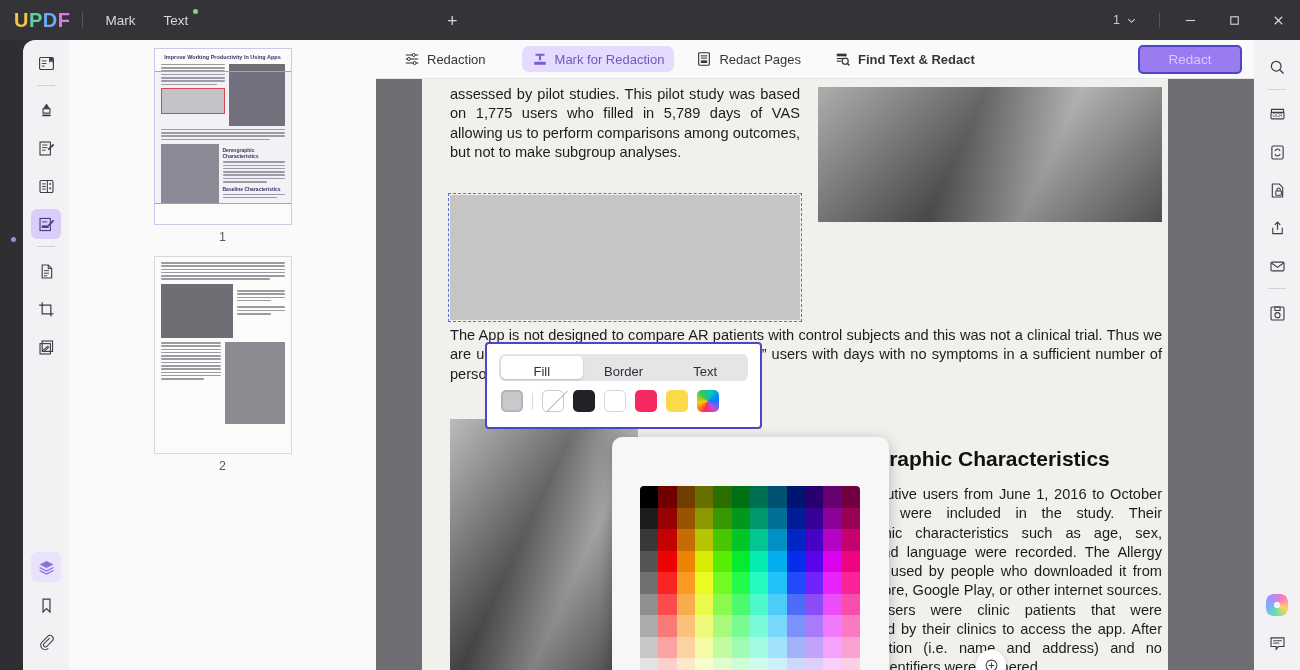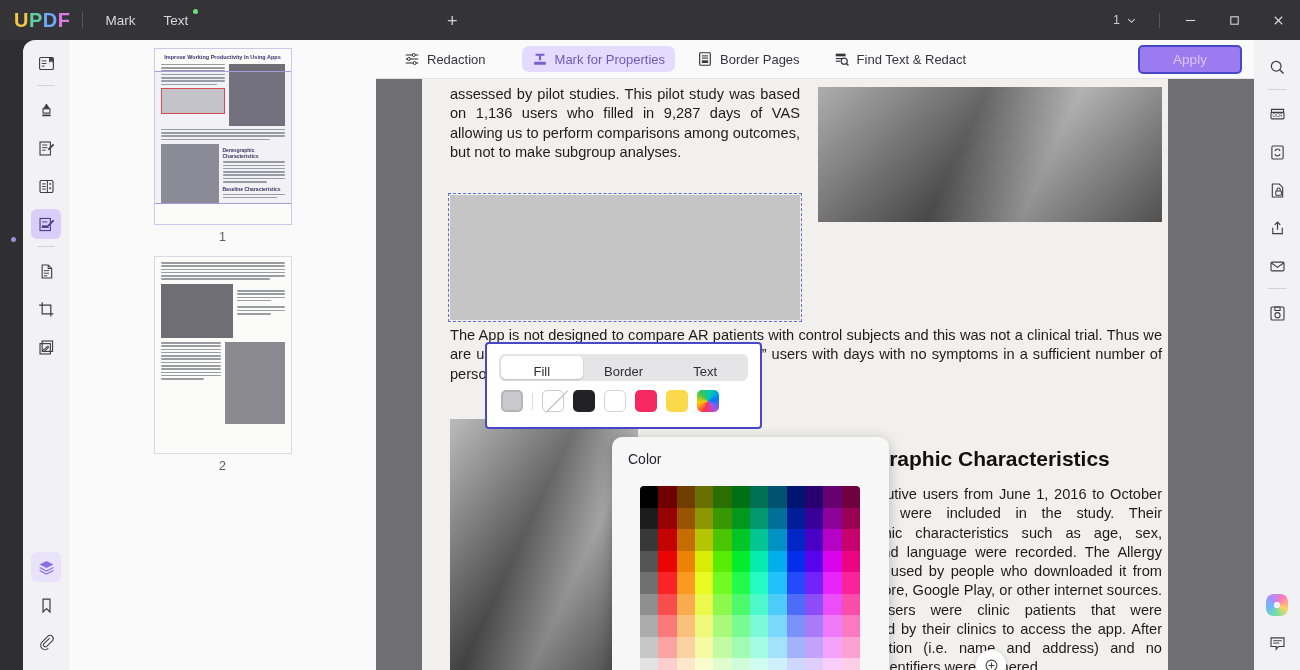--- a/index.html
+++ b/index.html
@@ -135,21 +135,21 @@
     background:#fafafa; display:flex; align-items:center;
     border-bottom:1px solid #e4e4e8;
   }
   .tb-item {
     display:flex; align-items:center; gap:7px; padding:5px 10px;
     border-radius:7px; font-size:13px; color:#35353a; white-space:nowrap;
   }
   .tb-item.mark { background:#e5daff; color:#6f5ab8; margin-left:26px;}
   .tb-item.props { margin-left:18px; }
   .tb-item.rp { margin-left:12px; }
-  .tb-item.ftr { margin-left:14px; }
+  .tb-item.ftr { margin-left:14px;font-weight:bold; }
   .apply {
     position:absolute; right:12px; top:5px; width:104px; height:29px;
     background:#9b7bf0; border:2px solid #4a46c8; border-radius:5px;
     color:#d8c8ff; font-size:13.5px; display:flex; align-items:center;
     justify-content:center;
   }
   .page {
     position:absolute; left:46px; top:39px; width:746px; height:591px;
     background:#f2f0ed; overflow:hidden;
   }
@@ -475,56 +475,56 @@
           <span>Redaction</span>
         </div>
 
         <div class="tb-item mark">
           <span>
             <svg viewBox="0 0 18 18" width="16" height="16">
                 <path d="M4 3 h10 v2.4 h-3.8 v5 h-2.4 v-5 H4 Z" fill="#7b5fd0"></path>
                 <rect x="2.5" y="12" width="13" height="3.6" rx="0.6" fill="#7b5fd0"></rect>
               </svg>
           </span>
-          <span>Mark for Properties</span>
+          <span>Mark for Redaction</span>
         </div>
 
         <div class="tb-item rp">
           <span>
             <svg viewBox="0 0 18 18" width="16" height="16">
                 <rect x="3" y="2" width="12" height="14" rx="1" fill="none" stroke="#35353a" stroke-width="1.3"></rect>
                 <line x1="5.5" y1="5.5" x2="12.5" y2="5.5" stroke="#35353a" stroke-width="1.2"></line>
                 <line x1="5.5" y1="8" x2="12.5" y2="8" stroke="#35353a" stroke-width="1.2"></line>
                 <rect x="5.5" y="10.5" width="7" height="3" fill="#35353a"></rect>
               </svg>
           </span>
-          <span>Border Pages</span>
+          <span>Redact Pages</span>
         </div>
 
         <div class="tb-item ftr">
           <span>
             <svg viewBox="0 0 18 18" width="16" height="16">
                 <rect x="2" y="3" width="11" height="3" fill="#35353a"></rect>
                 <line x1="2" y1="8.5" x2="9" y2="8.5" stroke="#35353a" stroke-width="1.3"></line>
                 <line x1="2" y1="11.5" x2="7" y2="11.5" stroke="#35353a" stroke-width="1.3"></line>
                 <circle cx="11.5" cy="11.5" r="3.4" fill="#fafafa" stroke="#35353a" stroke-width="1.3"></circle>
                 <line x1="14" y1="14" x2="16.3" y2="16.3" stroke="#35353a" stroke-width="1.5"></line>
               </svg>
           </span>
           <span>Find Text &amp; Redact</span>
         </div>
 
         <div class="apply">
-          <span>Apply</span>
+          <span>Redact</span>
         </div>
       </div>
 
       <div class="page">
 
-        <div class="doctext colL" style="top:6px;">assessed by pilot studies. This pilot study was based on 1,136 users who filled in 9,287 days of VAS allowing us to perform comparisons among outcomes, but not to make subgroup analyses.</div>
+        <div class="doctext colL" style="top:6px;">assessed by pilot studies. This pilot study was based on 1,775 users who filled in 5,789 days of VAS allowing us to perform comparisons among outcomes, but not to make subgroup analyses.</div>
 
         <div class="photo" style="left:396px; top:8px; width:344px; height:135px;"></div>
 
         <div class="redact-sel" style="left:28px; top:116px; width:350px; height:125px;"></div>
 
         <div class="doctext colFull" style="top:247px;">The App is not designed to compare AR patients with control subjects and this was not a clinical trial. Thus we are unable to assess the responses of “non AR” users with days with no symptoms in a sufficient number of persons with and without symptoms.</div>
 
         <div class="sec-head" style="left:396px; top:368px;"><span>Demographic Characteristics</span></div>
 
         <div class="doctext colR" style="top:406px;">All consecutive users from June 1, 2016 to October 31, 2016 were included in the study. Their demographic characteristics such as age, sex, country and language were recorded. The Allergy Diary was used by people who downloaded it from the App store, Google Play, or other internet sources. A few users were clinic patients that were encouraged by their clinics to access the app. After anonymization (i.e. name and address) and no personal identifiers were gathered.</div>
@@ -627,21 +627,20 @@
         <div class="sw none"></div>
         <div class="sw" style="background:#222226;"></div>
         <div class="sw" style="background:#ffffff;border:1px solid #d6d6da;"></div>
         <div class="sw" style="background:#f5295f;"></div>
         <div class="sw" style="background:#fada4a;"></div>
         <div class="sw rainbow"></div>
       </div>
     </div>
 
     <div class="colorpop">
-      <h4>Color</h4>
       <div class="grid" id="colorGrid">
           <i style="background: rgb(0, 0, 0);"></i>
           <i style="background: rgb(112, 0, 0);"></i>
           <i style="background: rgb(112, 62, 0);"></i>
           <i style="background: rgb(103, 112, 0);"></i>
           <i style="background: rgb(41, 112, 0);"></i>
           <i style="background: rgb(0, 112, 21);"></i>
           <i style="background: rgb(0, 112, 82);"></i>
           <i style="background: rgb(0, 82, 112);"></i>
           <i style="background: rgb(0, 21, 112);"></i>

